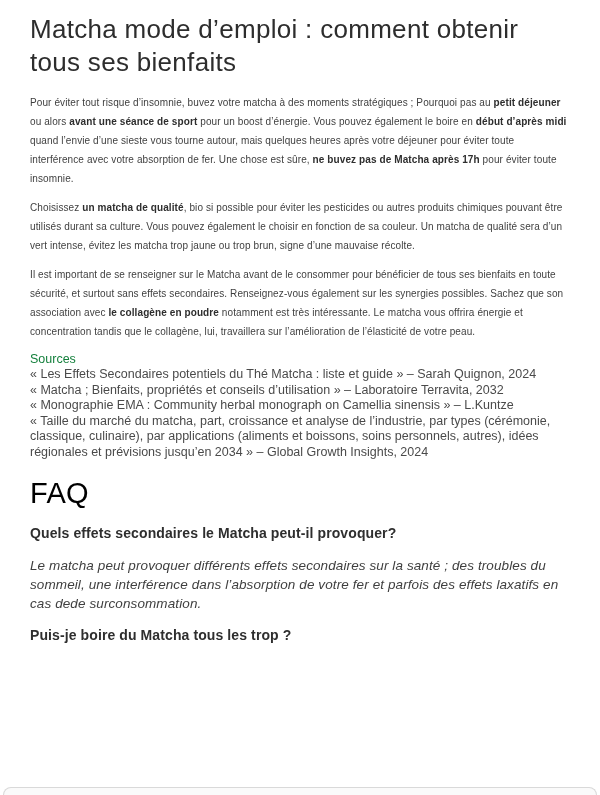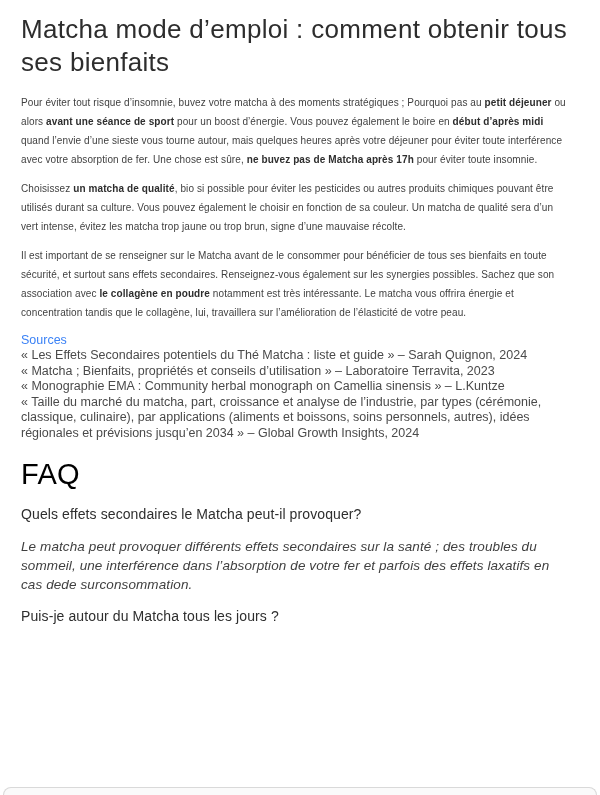--- a/index.html
+++ b/index.html
@@ -8,21 +8,21 @@
     height: 795px;
     background: #ffffff;
     overflow: hidden;
     position: relative;
     font-family: "Liberation Sans", sans-serif;
     -webkit-font-smoothing: antialiased;
   }
   .page {
     box-sizing: border-box;
     height: 100%;
-    padding: 13px 30px 0 21px;
+    padding: 13px 30px 0 30px;
   }
   .title {
     font-size: 26px;
     line-height: 33px;
     font-weight: 500;
     color: #2d2d2d;
     letter-spacing: 0.3px;
     margin: 0 0 14px 0;
   }
   .body-para {
@@ -30,39 +30,39 @@
     line-height: 19px;
     color: #3f3f3f;
     letter-spacing: 0.1px;
     margin: 0 0 10px 0;
   }
   .body-para strong { font-weight: 700; color: #2e2e2e; }
   .sources { margin-top: 0; }
   .sources-label {
     font-size: 12.5px;
     line-height: 16px;
-    color: #3b82f6;
+    color: #15803d;
   }
   .source-line {
     font-size: 12.5px;
     line-height: 15.5px;
     color: #4a4a4a;
   }
   .faq-heading {
     font-size: 29px;
     line-height: 34px;
     font-weight: 500;
     color: #000000;
     letter-spacing: 0.3px;
     margin: 16px 0 14px 0;
   }
   .faq-q {
     font-size: 14px;
     line-height: 19px;
-    font-weight: 400;
+    font-weight: 700;
     color: #2e2e2e;
     letter-spacing: 0.1px;
     margin: 0 0 11px 0;
   }
   .faq-a {
     font-size: 13.5px;
     line-height: 19px;
     font-style: italic;
     color: #3f3f3f;
     letter-spacing: 0.1px;
@@ -90,27 +90,27 @@
   <div>
       <p class="body-para"><span>Pour éviter tout risque d’insomnie, buvez votre matcha à des moments stratégiques ; Pourquoi pas au </span><strong>petit déjeuner</strong><span> ou alors </span><strong>avant une séance de sport</strong><span> pour un boost d’énergie. Vous pouvez également le boire en </span><strong>début d’après midi</strong><span> quand l’envie d’une sieste vous tourne autour, mais quelques heures après votre déjeuner pour éviter toute interférence avec votre absorption de fer. Une chose est sûre, </span><strong>ne buvez pas de Matcha après 17h</strong><span> pour éviter toute insomnie.</span></p>
       <p class="body-para"><span>Choisissez </span><strong>un matcha de qualité</strong><span>, bio si possible pour éviter les pesticides ou autres produits chimiques pouvant être utilisés durant sa culture. Vous pouvez également le choisir en fonction de sa couleur. Un matcha de qualité sera d’un vert intense, évitez les matcha trop jaune ou trop brun, signe d’une mauvaise récolte.</span></p>
       <p class="body-para"><span>Il est important de se renseigner sur le Matcha avant de le consommer pour bénéficier de tous ses bienfaits en toute sécurité, et surtout sans effets secondaires. Renseignez-vous également sur les synergies possibles. Sachez que son association avec </span><strong>le collagène en poudre</strong><span> notamment est très intéressante. Le matcha vous offrira énergie et concentration tandis que le collagène, lui, travaillera sur l’amélioration de l’élasticité de votre peau.</span></p>
     </div>
 
   <div class="sources">
     <div class="sources-label">Sources</div>
     <div>
         <div class="source-line">« Les Effets Secondaires potentiels du Thé Matcha : liste et guide » – Sarah Quignon, 2024</div>
-        <div class="source-line">« Matcha ; Bienfaits, propriétés et conseils d’utilisation » – Laboratoire Terravita, 2023</div>
+        <div class="source-line">« Matcha ; Bienfaits, propriétés et conseils d’utilisation » – Laboratoire Terravita, 2032</div>
         <div class="source-line">« Monographie EMA : Community herbal monograph on Camellia sinensis » – L.Kuntze</div>
         <div class="source-line">« Taille du marché du matcha, part, croissance et analyse de l’industrie, par types (cérémonie, classique, culinaire), par applications (aliments et boissons, soins personnels, autres), idées régionales et prévisions jusqu’en 2034 » – Global Growth Insights, 2024</div>
       </div>
   </div>
 
   <h2 class="faq-heading">FAQ</h2>
   <div>
       <div class="faq-q">Quels effets secondaires le Matcha peut-il provoquer?</div>
       <div class="faq-a">Le matcha peut provoquer différents effets secondaires sur la santé ; des troubles du sommeil, une interférence dans l’absorption de votre fer et parfois des effets laxatifs en cas dede surconsommation.</div>
-      <div class="faq-q">Puis-je autour du Matcha tous les jours ?</div>
+      <div class="faq-q">Puis-je boire du Matcha tous les trop ?</div>
     </div>
 </div>
 
 <div class="bottom-strip"></div>
 
 </body></html>

